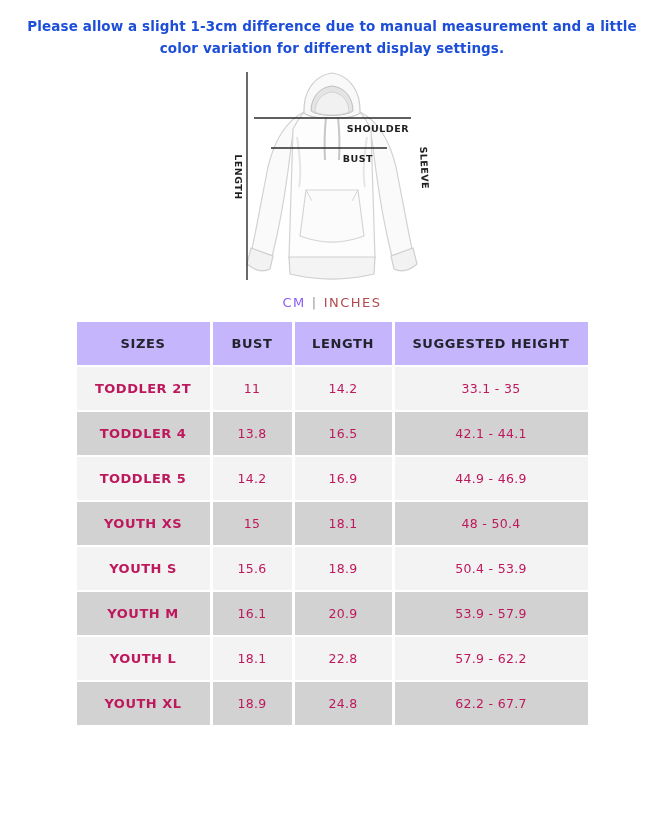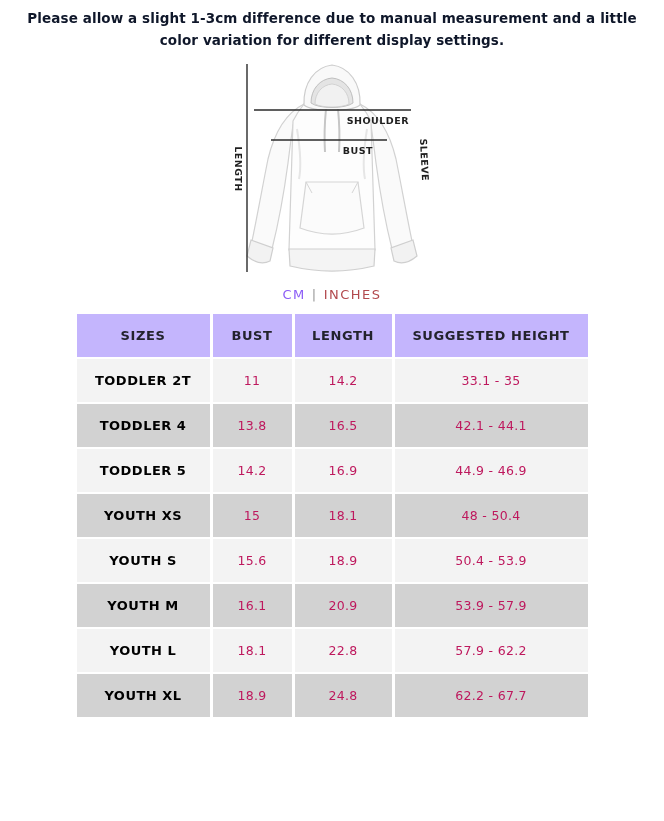--- a/index.html
+++ b/index.html
@@ -11,26 +11,26 @@
   }
   .page {
     width: 664px;
     height: 821px;
     background: #fff;
     overflow: hidden;
   }
   .disclaimer {
     width: 640px;
     margin: 0 auto;
-    padding-top: 8px;
+    padding-top: 16px;
     text-align: center;
     font-size: 13.5px;
     font-weight: 700;
     line-height: 1.6;
-    color: #0f172a;
+    color: #1d4ed8;
     letter-spacing: 0.1px;
   }
   .diagram-wrap {
     width: 210px;
     margin: 8px auto 0 auto;
   }
   .unit-toggle {
     text-align: center;
     margin-top: 2px;
     font-size: 13px;
@@ -59,21 +59,21 @@
   }
   table.size-chart td {
     font-size: 12.5px;
     color: #be185d;
     height: 41px;
     text-align: center;
     letter-spacing: 0.3px;
   }
   table.size-chart td.size-col {
     font-weight: 700;
-    color: #000000;
+    color: #be185d;
     font-size: 13px;
     letter-spacing: 0.5px;
   }
   table.size-chart tbody tr:nth-child(odd) td { background: #f3f3f3; }
   table.size-chart tbody tr:nth-child(even) td { background: #d2d2d2; }
   col.c-sizes  { width: 133px; }
   col.c-bust   { width: 79px; }
   col.c-length { width: 97px; }
   col.c-height { width: 193px; }
   svg text {

